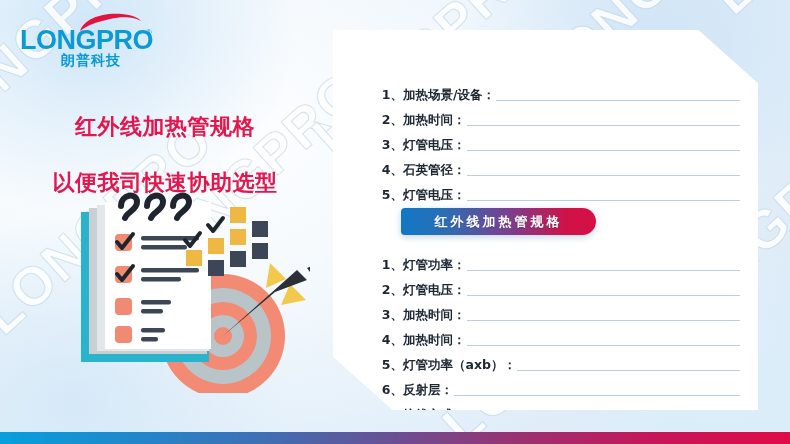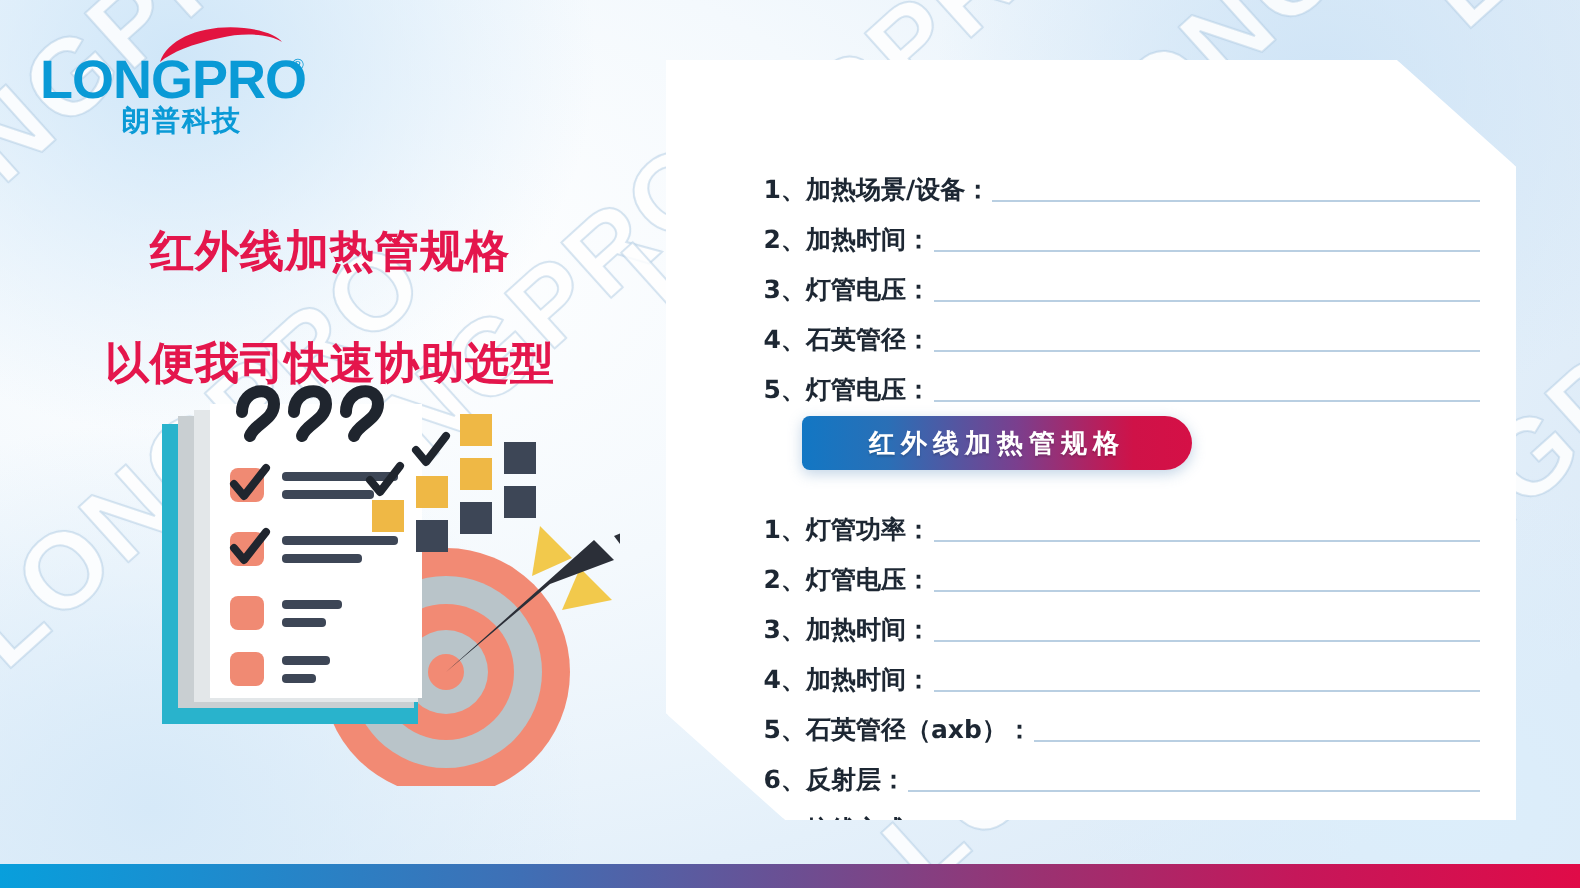--- a/index.html
+++ b/index.html
@@ -245,21 +245,21 @@
           </div>
           <div class="form-row">
             <span class="row-label"><span class="row-num">3、</span><span>加热时间：</span></span>
             <span class="row-rule"></span>
           </div>
           <div class="form-row">
             <span class="row-label"><span class="row-num">4、</span><span>加热时间：</span></span>
             <span class="row-rule"></span>
           </div>
           <div class="form-row">
-            <span class="row-label"><span class="row-num">5、</span><span>石英管径（axb）：</span></span>
+            <span class="row-label"><span class="row-num">5、</span><span>灯管功率（axb）：</span></span>
             <span class="row-rule"></span>
           </div>
           <div class="form-row">
             <span class="row-label"><span class="row-num">6、</span><span>反射层：</span></span>
             <span class="row-rule"></span>
           </div>
           <div class="form-row">
             <span class="row-label"><span class="row-num">7、</span><span>接线方式：</span></span>
             <span class="row-rule"></span>
           </div>

